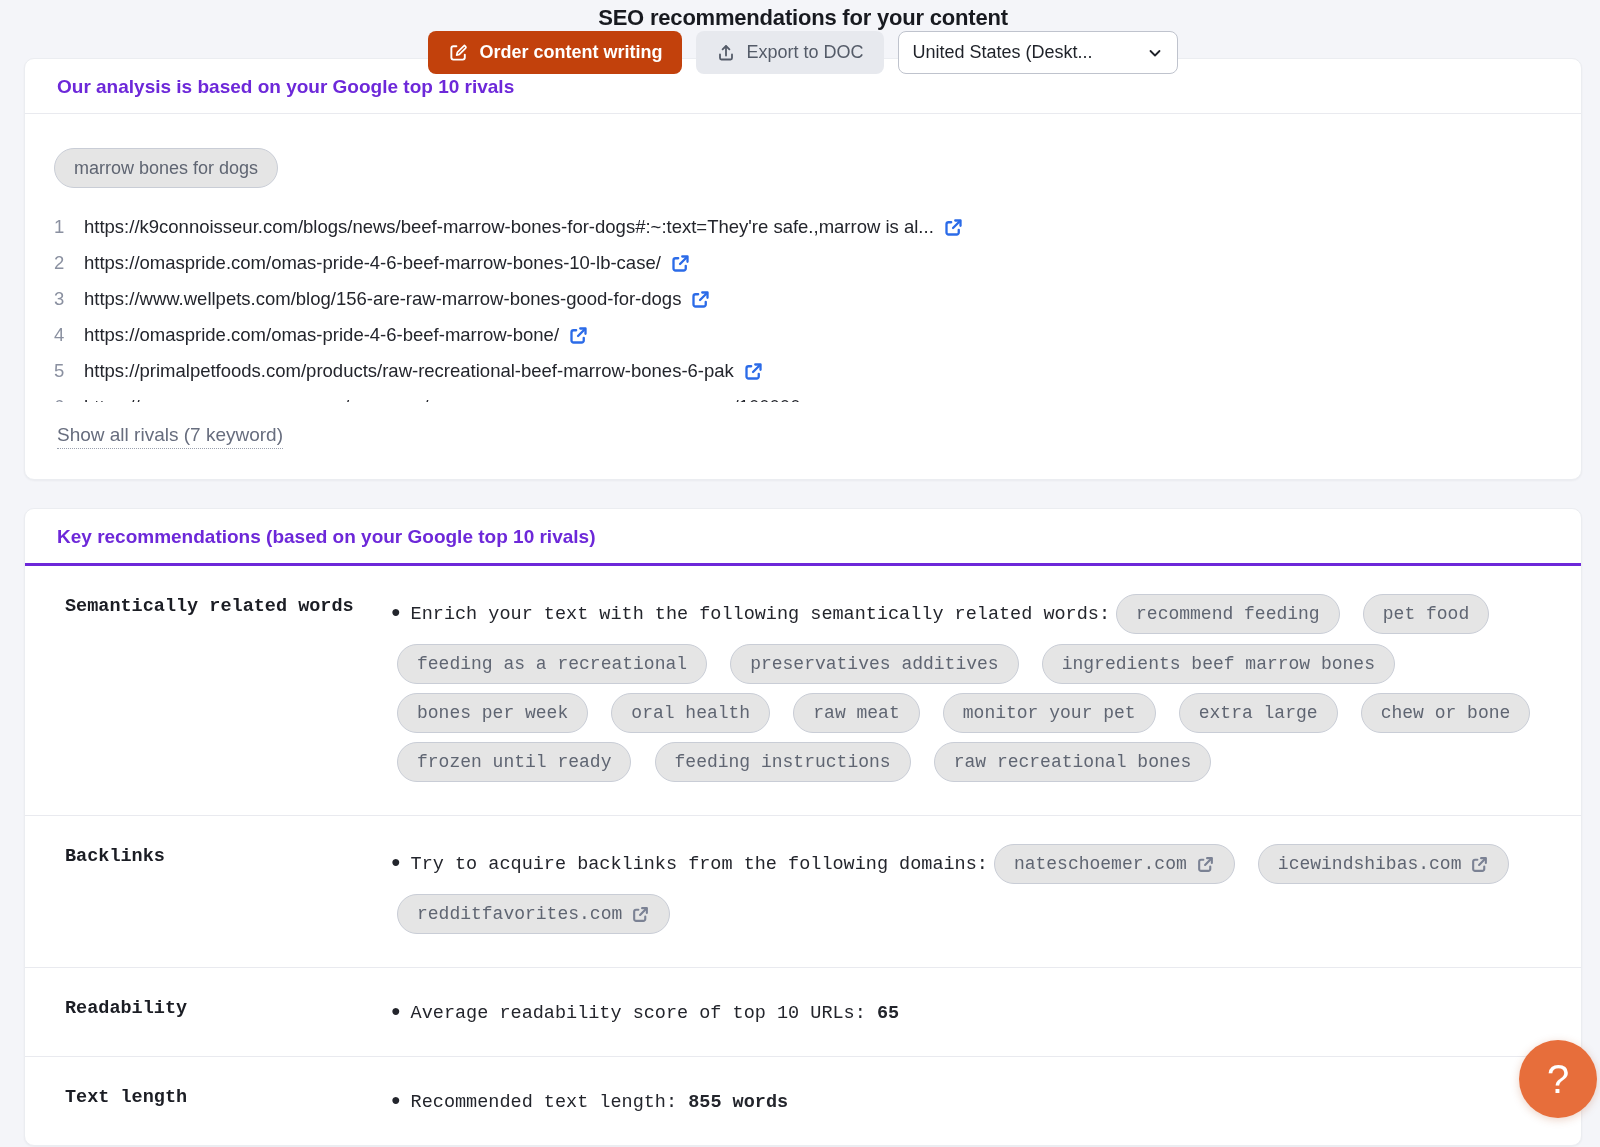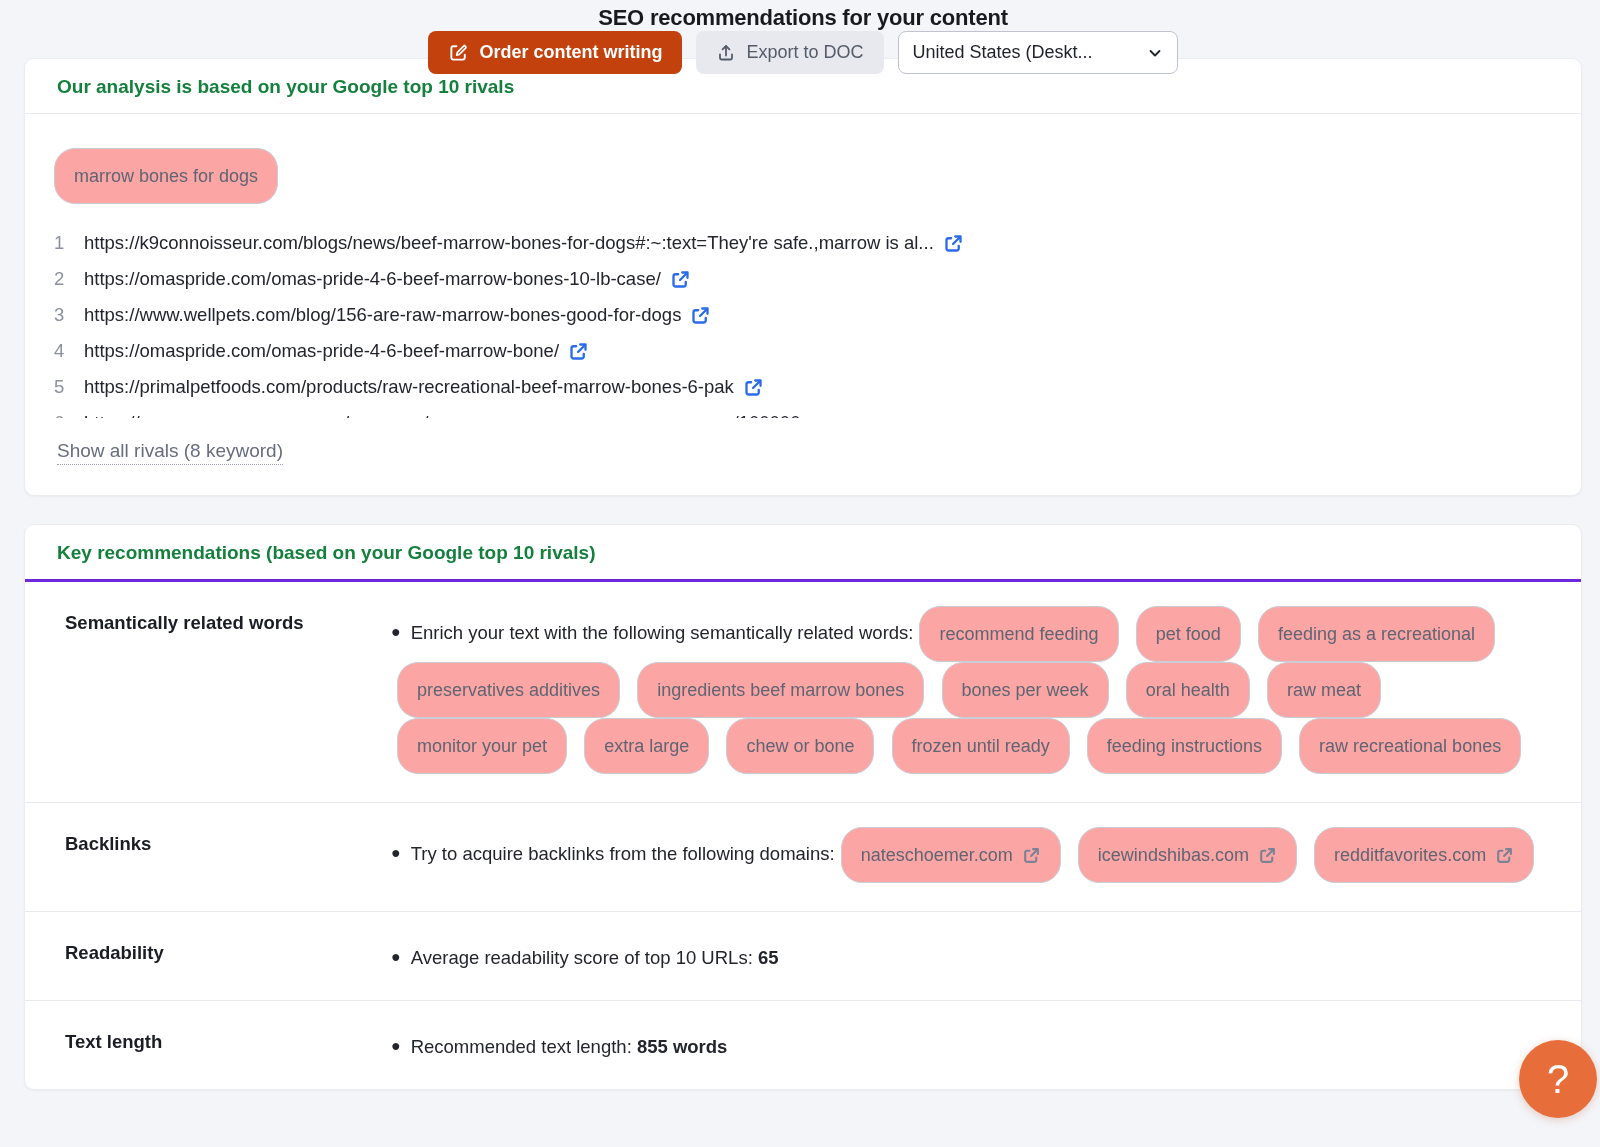--- a/index.html
+++ b/index.html
@@ -37,46 +37,46 @@
   
   .card {
     background:#ffffff; border:1px solid #ebedf1; border-radius:10px;
     margin:0 18px 0 24px;
     box-shadow:0 1px 2px rgba(40,45,60,0.05);
     overflow:hidden;
   }
   .card + .card { margin-top:28px; }
   .card-header {
     padding:17px 32px 15px 32px;
-    font-size:19px; font-weight:700; color:#15803d;
+    font-size:19px; font-weight:700; color:#6d28d9;
     border-bottom:1px solid #e9eaef;
   }
   .card-header.green-line { border-bottom:3px solid #6d28d9; }
 
   
   .rivals-body { padding:34px 32px 30px 29px; }
   .chip {
     display:inline-flex; align-items:center;
     border:1px solid #c9cdd6; border-radius:21px;
-    padding:0 19px; height:56px; font-size:18px; color:#5f6572;
-    background:#fca5a5; white-space:nowrap;
+    padding:0 19px; height:40px; font-size:18px; color:#5f6572;
+    background:#e5e5e5; white-space:nowrap;
   }
   .url-list { margin-top:21px; height:193px; overflow:hidden; }
   .url-row { display:flex; align-items:center; height:36px; font-size:18.5px; }
   .url-num { width:18px; color:#8a90a0; flex:none; margin-right:12px; }
   .url-text { color:#23252c; text-decoration:none; white-space:nowrap; }
   .ext-icon { display:inline-flex; margin-left:9px; cursor:pointer; }
   .show-all {
     display:inline-block; margin-top:22px; margin-left:3px;
     font-size:19px; color:#676d7e; text-decoration:none;
     border-bottom:1px dotted #9aa0ae; padding-bottom:2px; cursor:pointer;
   }
 
   
-  .rec-section { display:flex; align-items:flex-start; padding:24px 40px 28px 16px; }
+  .rec-section { display:flex; align-items:flex-start; padding:24px 40px 28px 16px;font-family:Liberation Mono, monospace; }
   .rec-section + .rec-section { border-top:1px solid #e9eaef; }
   .rec-label { width:350px; flex:none; font-size:18.5px; font-weight:700; color:#1b1d24; padding:6px 10px 0 24px; }
   .rec-content { flex:1; font-size:18.5px; color:#23252c; line-height:49px; }
   .rec-content.plain { line-height:27px; padding-top:8px; }
   .bullet { color:#23252c; margin-right:10px; font-size:16px; position:relative; top:-2px; }
   .rec-content .chip { vertical-align:middle; margin:0 6px 0 6px; }
   .chip .chip-ext { display:inline-flex; margin-left:9px; }
   b.val { font-weight:700;margin-top:16px; }
 
   
@@ -182,21 +182,21 @@
      <path d="M10.5 3h4.5v4.5" stroke="#2b6be8" stroke-width="2" stroke-linecap="round" stroke-linejoin="round"></path>
      <path d="M14.6 3.4L8.6 9.4" stroke="#2b6be8" stroke-width="2" stroke-linecap="round"></path>
    </svg>
           </span>
         </div>
         <div class="url-row">
           <span class="url-num">6</span>
           <a class="url-text">https://www.xxxxxxxxxxxxx.com/xxxxxxxx/xxxxxxxxxxxx-xxx-xxxxxxxxx-xxxxxxx/100000</a>
         </div>
       </div>
-    <a class="show-all">Show all rivals (8 keyword)</a>
+    <a class="show-all">Show all rivals (7 keyword)</a>
   </div>
 </div>
 
 <div class="card">
   <div class="card-header green-line">Key recommendations (based on your Google top 10 rivals)</div>
 
   <div class="rec-section">
     <div class="rec-label">Semantically related words</div>
     <div class="rec-content"><span class="bullet">●</span><span>Enrich your text with the following semantically related words:</span><span class="chip">recommend feeding</span> <span class="chip">pet food</span> <span class="chip">feeding as a recreational</span> <span class="chip">preservatives additives</span> <span class="chip">ingredients beef marrow bones</span> <span class="chip">bones per week</span> <span class="chip">oral health</span> <span class="chip">raw meat</span> <span class="chip">monitor your pet</span> <span class="chip">extra large</span> <span class="chip">chew or bone</span> <span class="chip">frozen until ready</span> <span class="chip">feeding instructions</span> <span class="chip">raw recreational bones</span> </div>
   </div>

